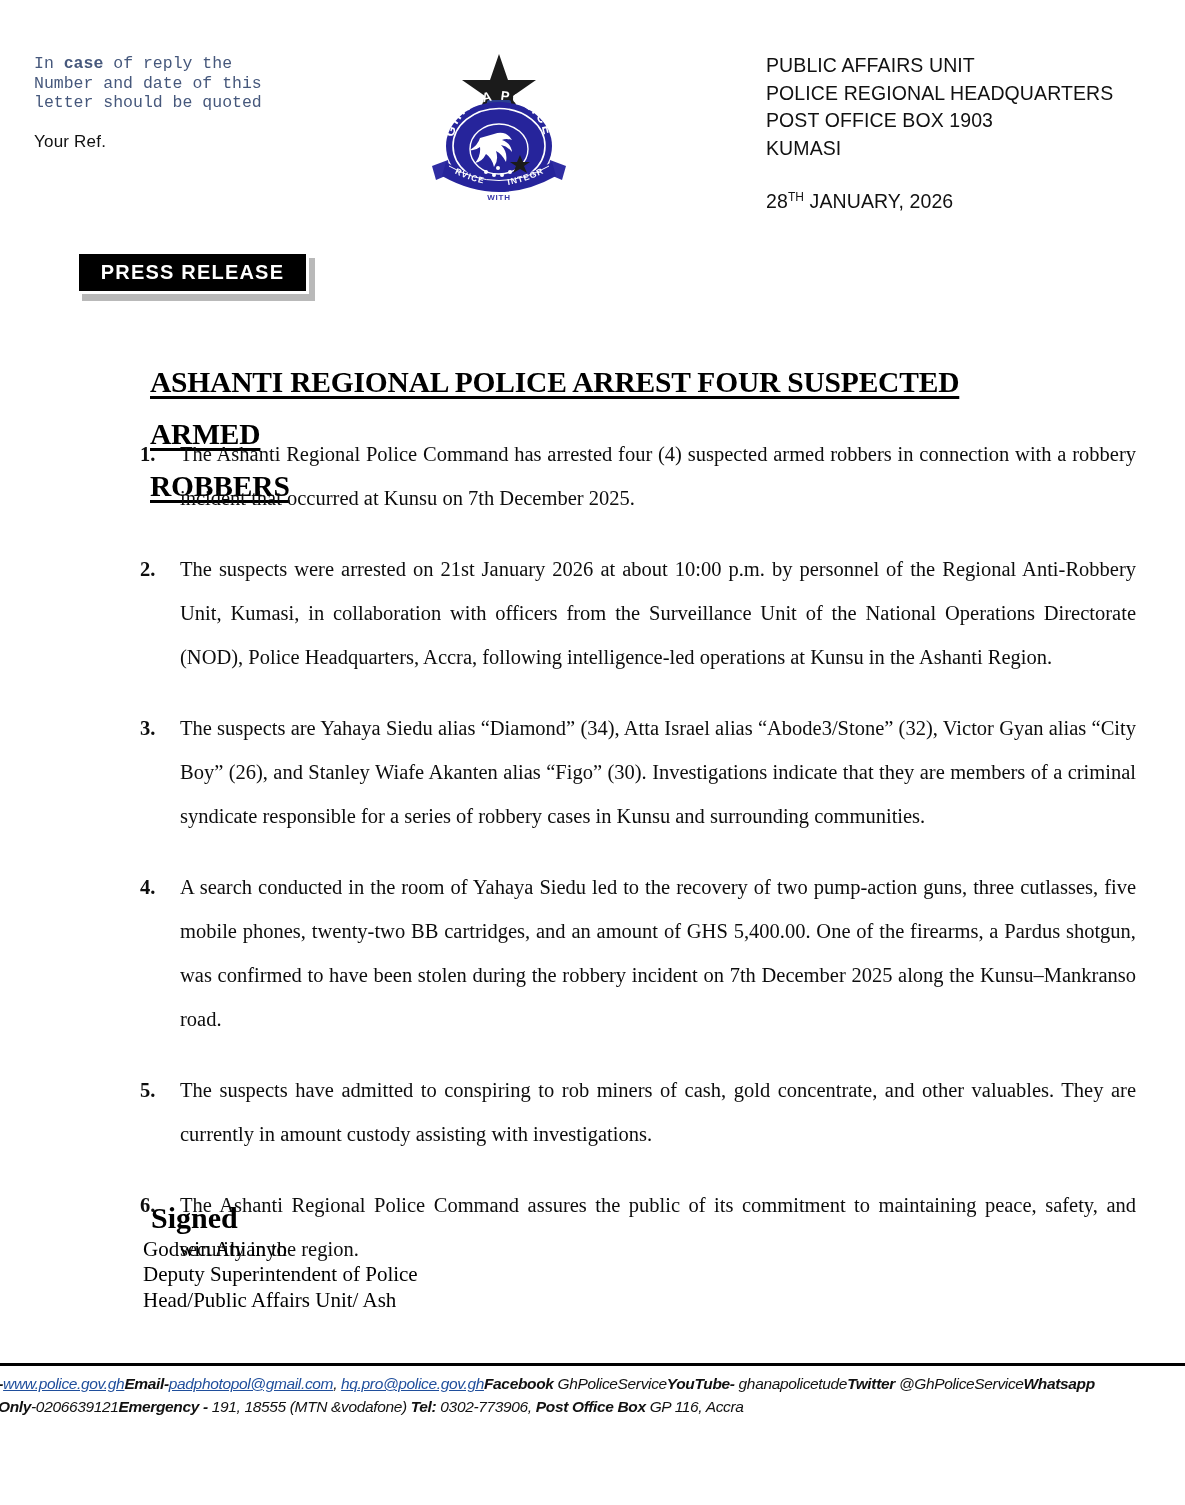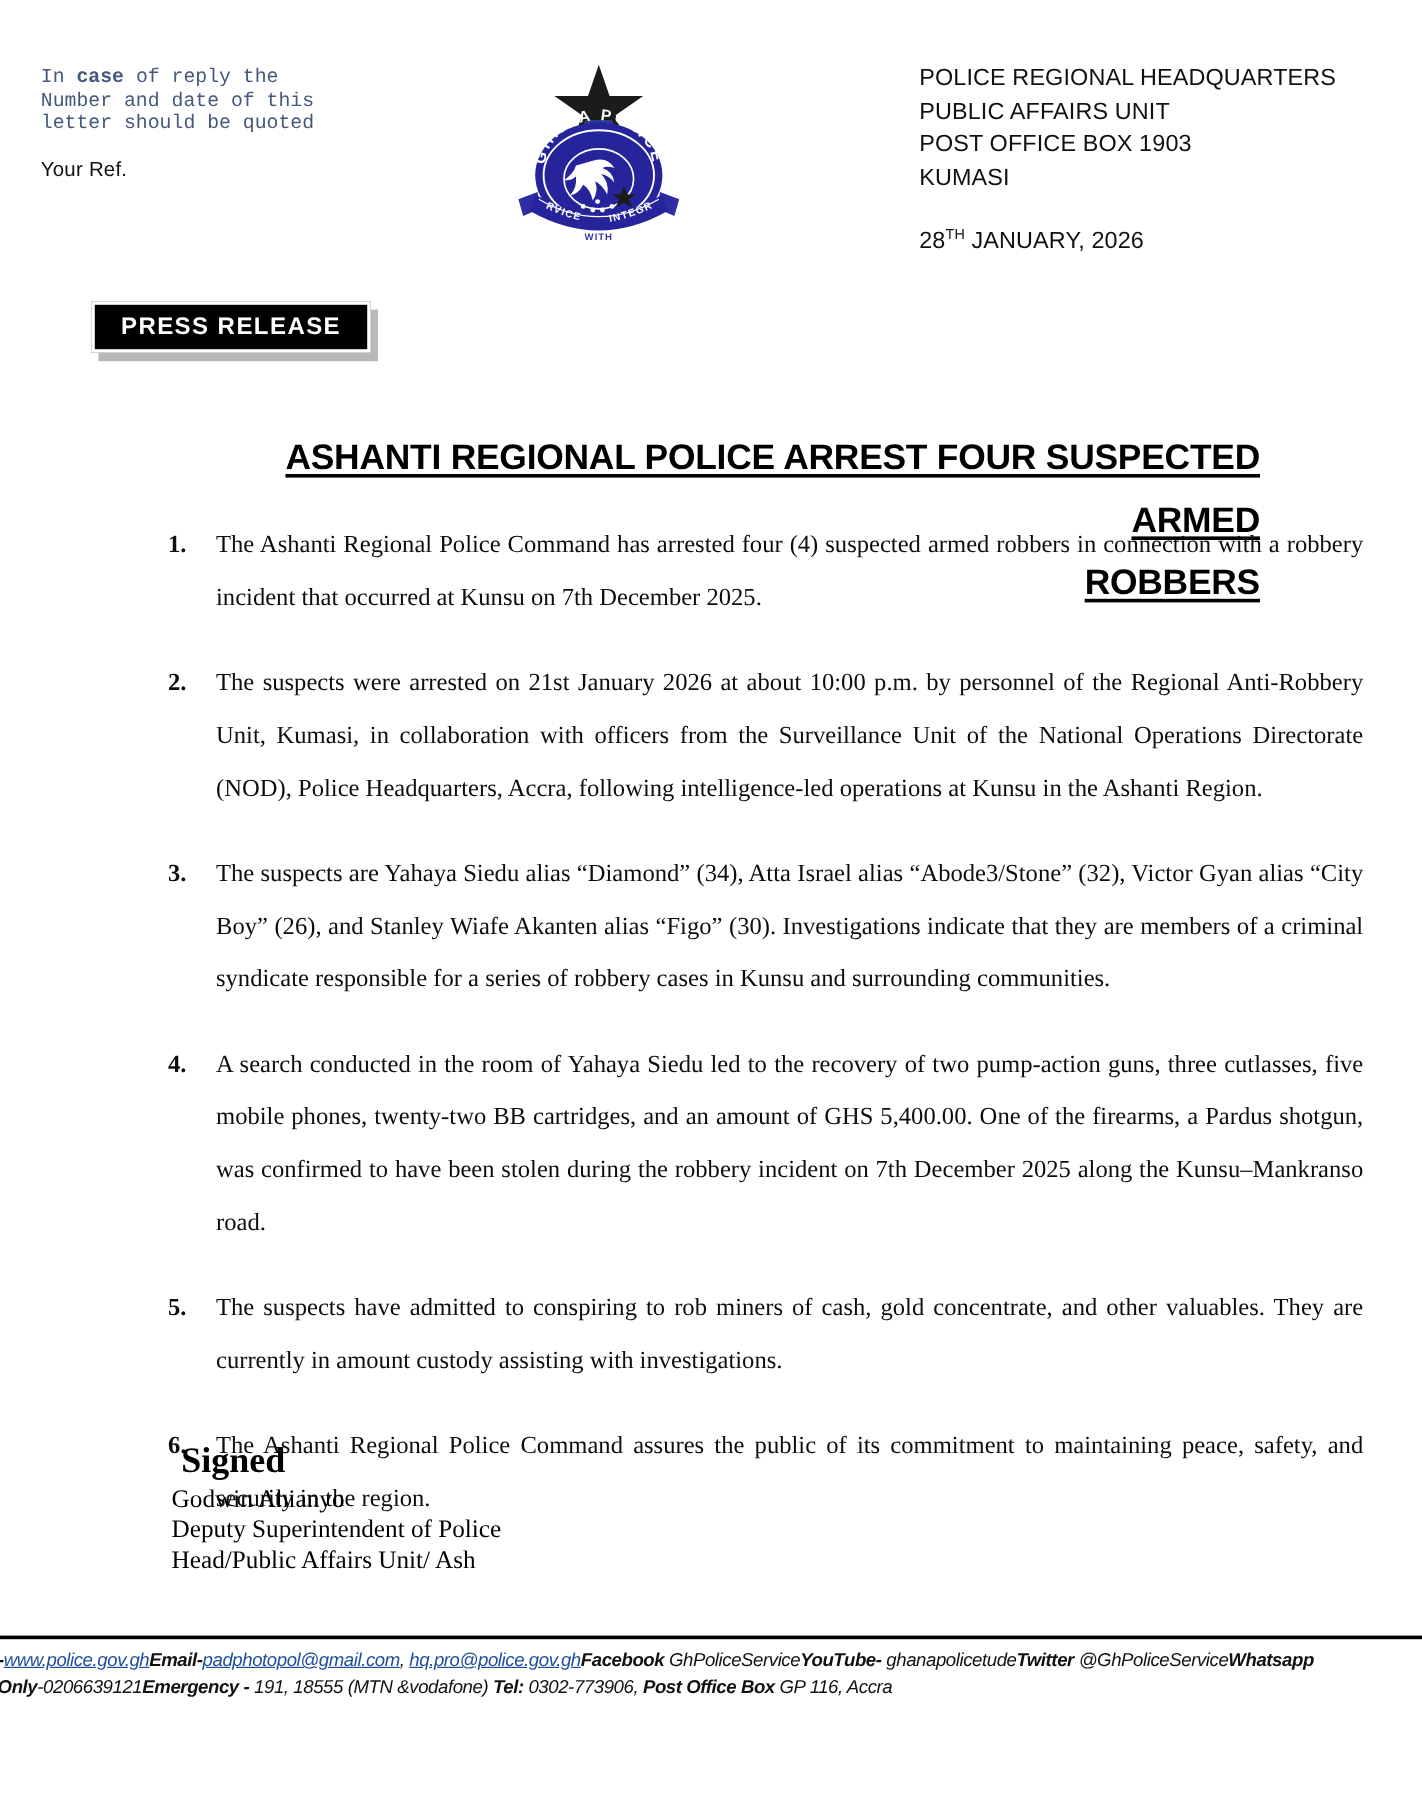--- a/index.html
+++ b/index.html
@@ -122,22 +122,22 @@
     font-size: 20px;
     letter-spacing: 1.2px;
   }
 
   
   .doc-title {
     position: absolute;
     left: 150px;
     top: 336px;
     width: 900px;
-    text-align: right;
-    font-family: Liberation Sans, sans-serif;
+    text-align: left;
+    font-family: Liberation Serif, serif;
     font-weight: bold;
     font-size: 29.5px;
     line-height: 52px;
     letter-spacing: -0.2px;
   }
   .doc-title .tl {
     display: inline;
     text-decoration: underline;
     text-underline-offset: 4px;
     text-decoration-thickness: 2.5px;
@@ -273,22 +273,22 @@
           <textPath href="#ribbonPathL" startOffset="24%" text-anchor="middle">SERVICE</textPath>
         </text>
         <text font-family="'Liberation Sans','DejaVu Sans',sans-serif" font-size="8.5" font-weight="bold" fill="#ffffff" letter-spacing="1.1">
           <textPath href="#ribbonPathR" startOffset="74%" text-anchor="middle">INTEGRITY</textPath>
         </text>
         <text x="75" y="152" font-family="'Liberation Sans','DejaVu Sans',sans-serif" font-size="8" font-weight="bold" fill="#3a38a8" text-anchor="middle" letter-spacing="0.8">WITH</text>
       </svg>
     </div>
 
     <div class="lh-right">
+      <div class="addr-line">PUBLIC AFFAIRS UNIT</div>
       <div class="addr-line">POLICE REGIONAL HEADQUARTERS</div>
-      <div class="addr-line">PUBLIC AFFAIRS UNIT</div>
       <div class="addr-line">POST OFFICE BOX 1903</div>
       <div class="addr-line">KUMASI</div>
       <div class="lh-date"><span>28</span><sup>TH</sup><span> JANUARY, 2026</span></div>
     </div>
   </div>
 
   <div class="badge-wrap">
     <div class="badge-shadow"></div>
     <div class="badge">
       <span class="badge-label">PRESS  RELEASE</span>

